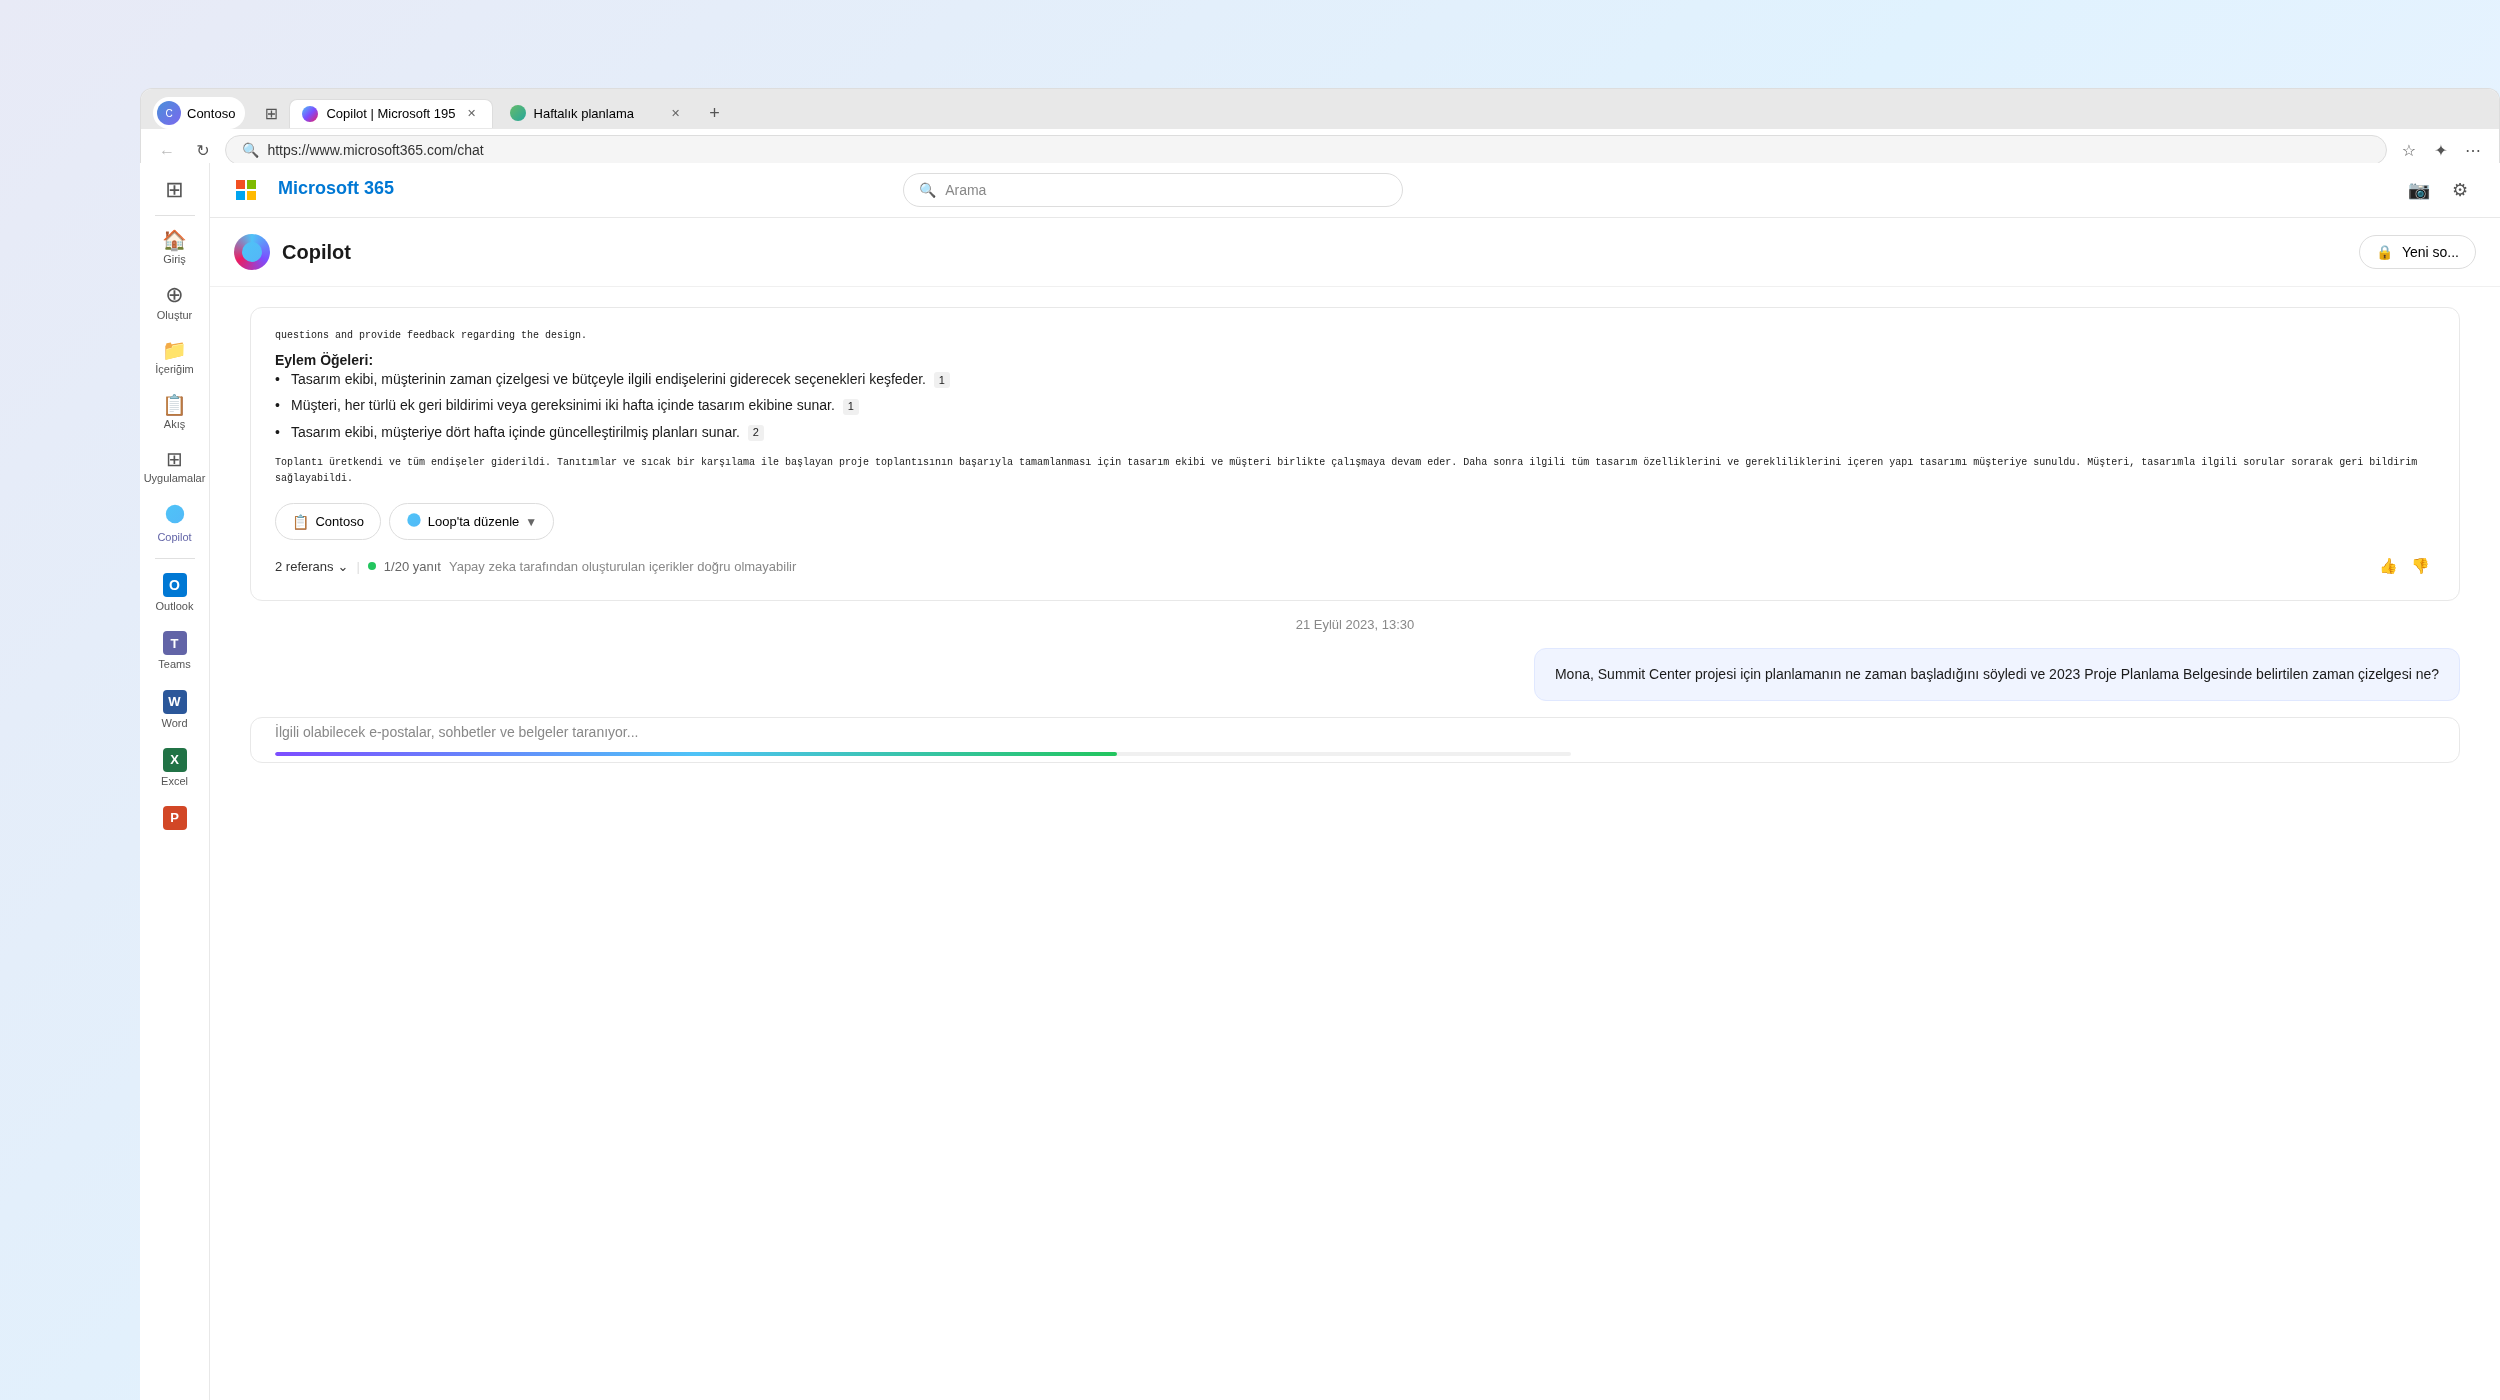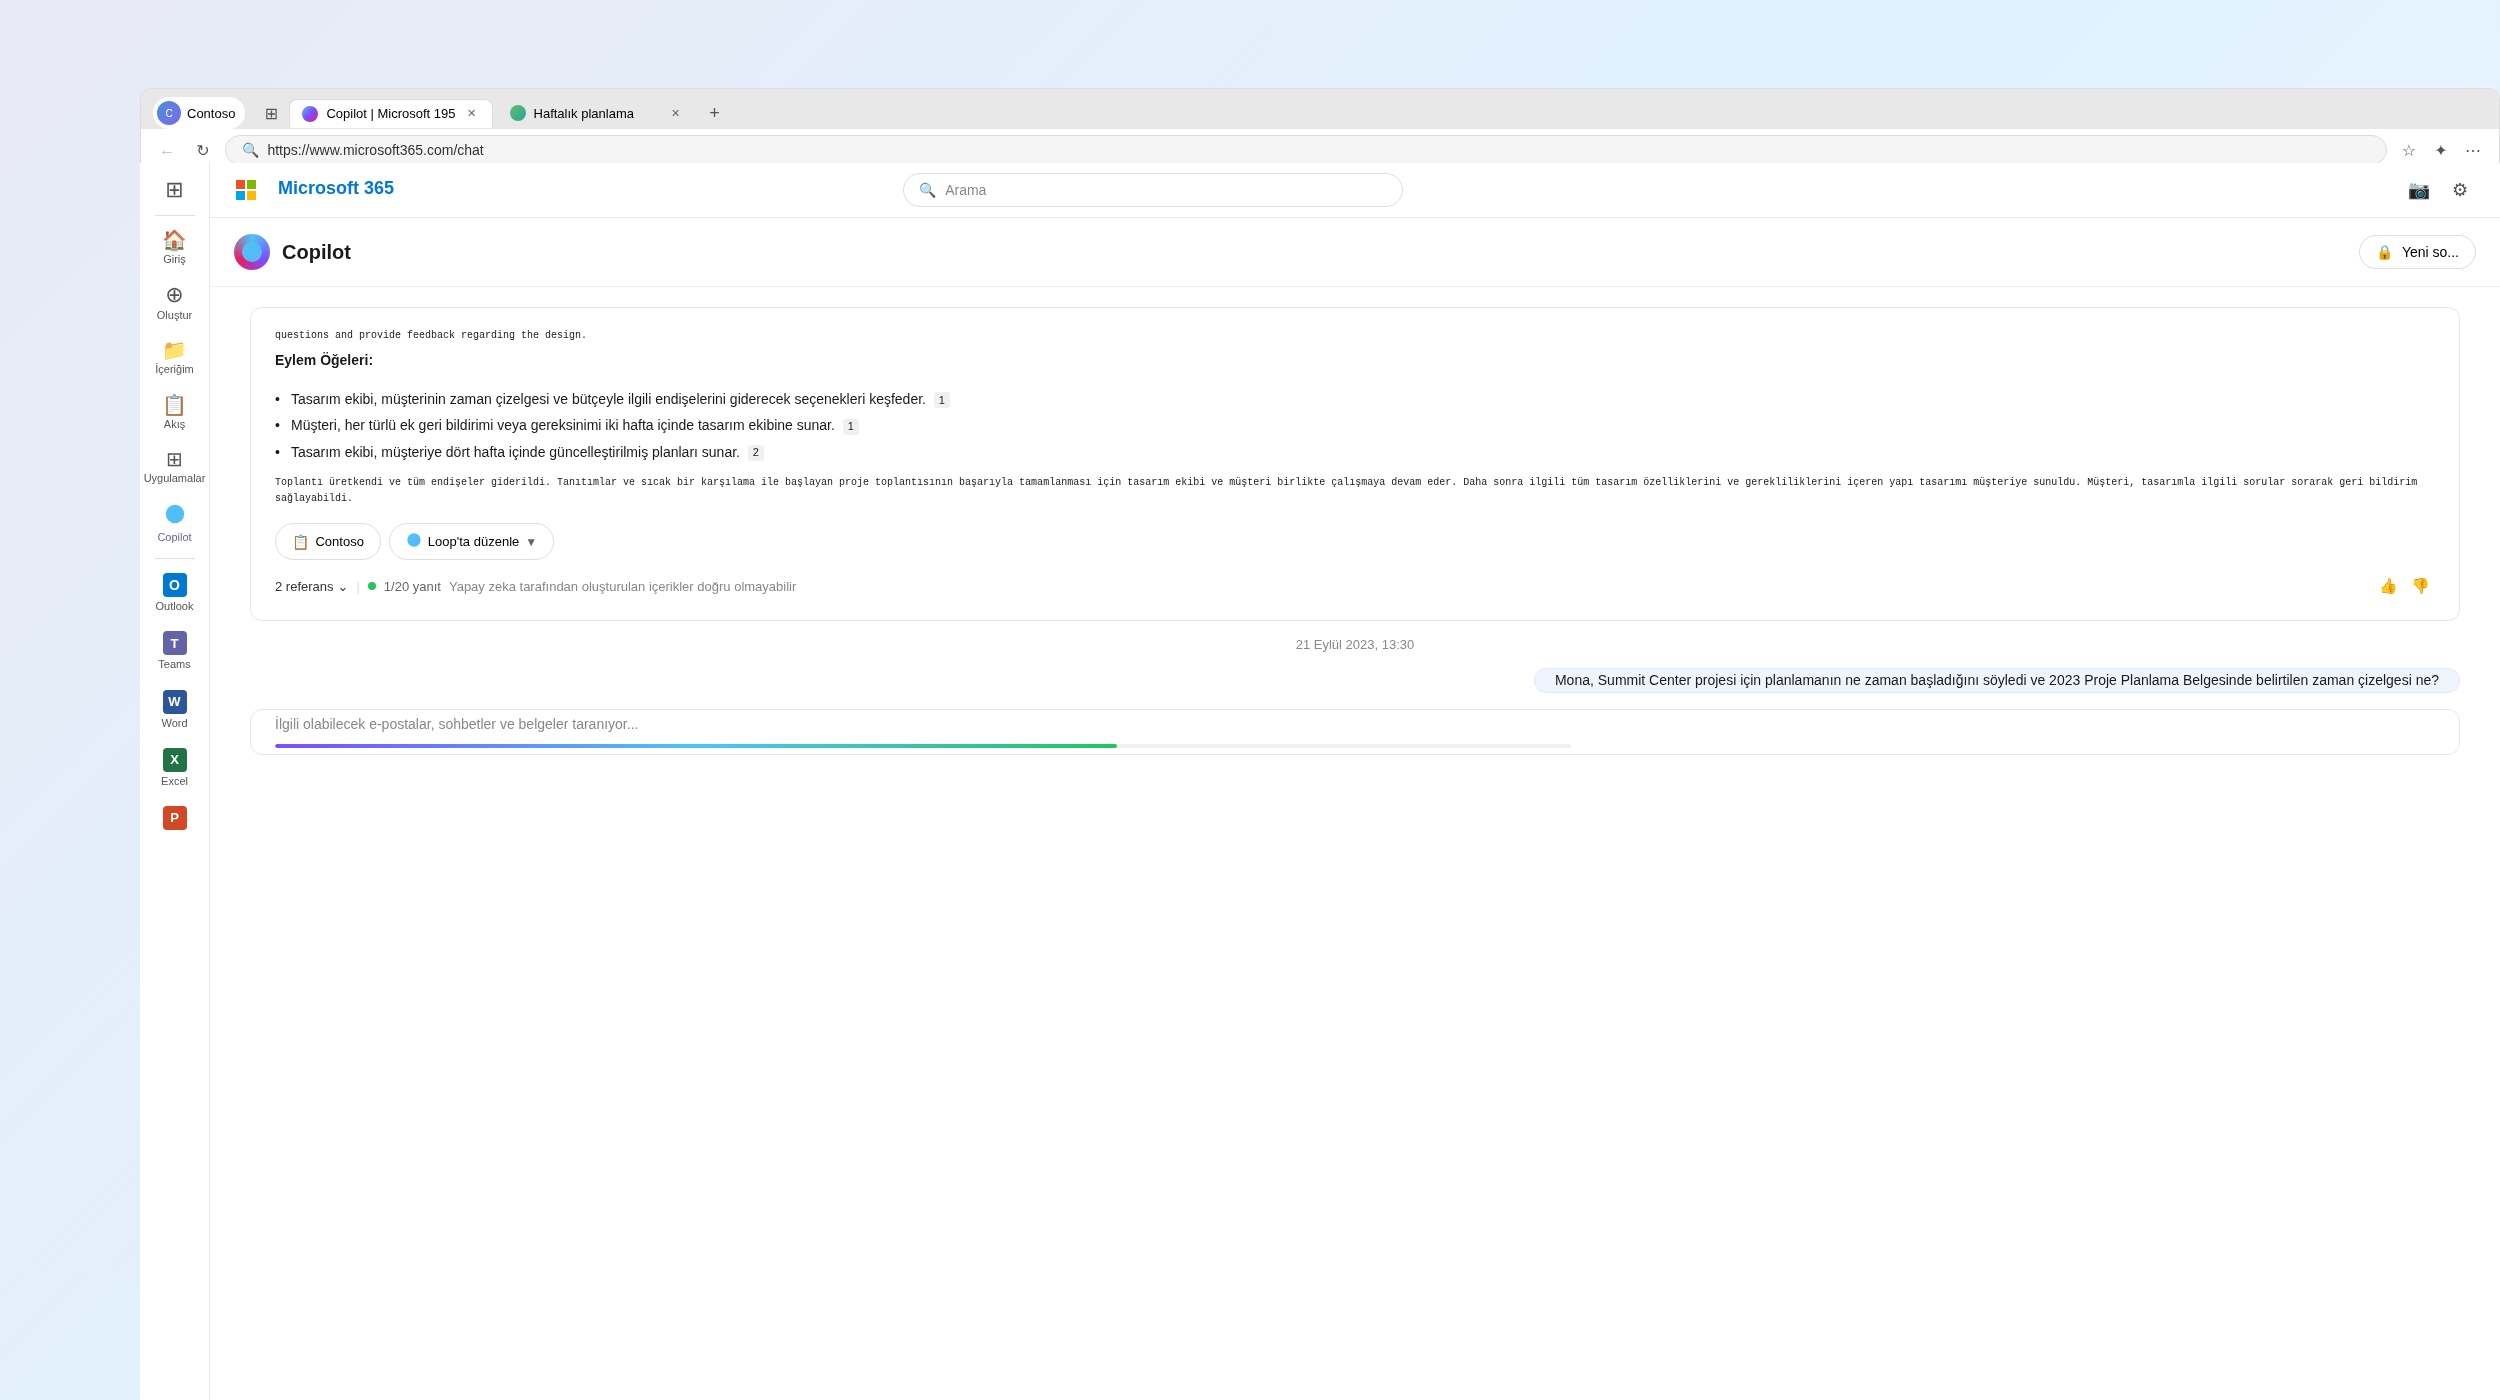--- a/index.html
+++ b/index.html
@@ -384,21 +384,21 @@
       line-height: 1.6;
       color: #1a1a1a;
       font-family: Liberation Mono, monospace;
     }
 
     .message-text p { margin-bottom: 8px; }
 
     .message-section-title {
       font-size: 14px;
       font-weight: 600;
-      margin-bottom: 20px;
+      margin-bottom: 0;
       color: #1a1a1a;
     }
 
     .message-list {
       list-style: none;
       padding: 0;
       margin-bottom: 12px;
     }
 
     .message-list li {
@@ -521,21 +521,21 @@
     .user-message {
       display: flex;
       justify-content: flex-end;
       margin-bottom: 16px;
     }
 
     .user-bubble {
       background: #f0f4ff;
       border: 1px solid #e0e8ff;
       border-radius: 12px;
-      padding: 0 20px;
+      padding: 14px 20px;
       max-width: 60%;
       font-size: 14px;
       line-height: 1.6;
       color: #1a1a1a;
     }
 
     
     .scanning-card {
       background: white;
       border: 1px solid #e8e8e8;

